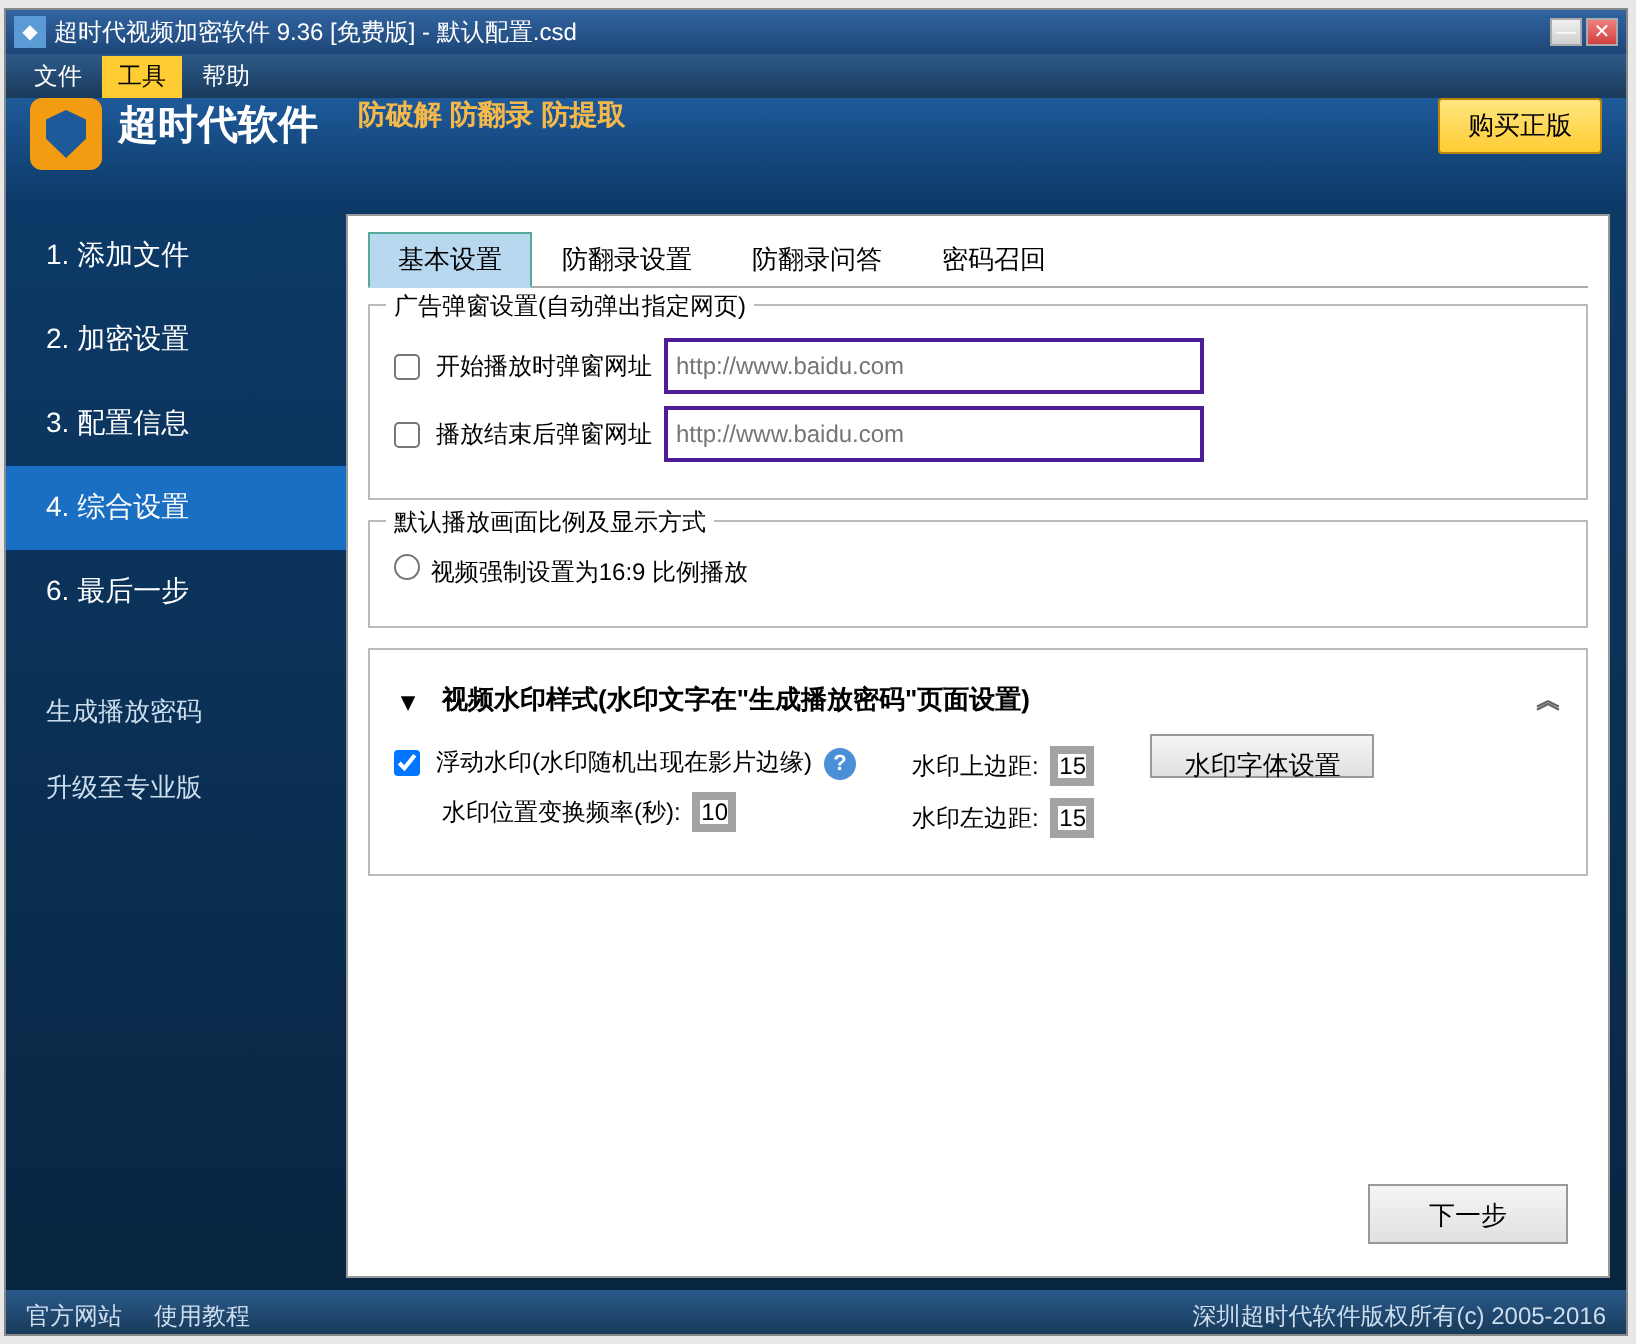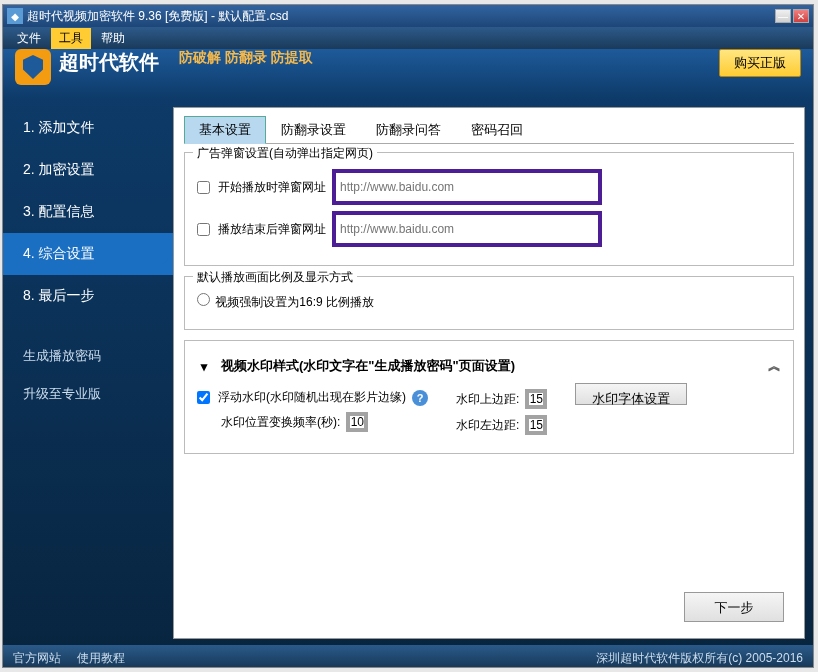--- a/index.html
+++ b/index.html
@@ -38,21 +38,21 @@
 
 .tabs { display: flex; border-bottom: 1px solid #aaa; margin-bottom: 8px; }
 .tab { padding: 4px 14px; cursor: pointer; font-size: 13px; border: 1px solid transparent; border-bottom: none; margin-bottom: -1px; }
 .tab.active { background: #b8d8f0; border-color: #5a9; border-bottom: 1px solid #b8d8f0; }
 
 .group { border: 1px solid #bbb; margin-bottom: 10px; padding: 10px 12px 12px; position: relative; }
 .group-title { position: absolute; top: -8px; left: 8px; background: #fff; padding: 0 4px; font-size: 12px; }
 
 .row { display: flex; align-items: center; margin: 6px 0; gap: 6px; }
 input[type=checkbox], input[type=radio] { margin-right: 2px; }
-.url-input { width: 270px; height: 36px; border: 4px solid #4c1d95; padding: 0 4px; color: #999; font-size: 12px; }
+.url-input { width: 270px; height: 20px; border: 2px solid #4c1d95; padding: 12px 4px; color: #999; font-size: 12px; }
 .num-input { width: 22px; height: 20px; border: 4px solid #a3a3a3; text-align: center; font-size: 12px; }
 
 .help-icon { display: inline-flex; width: 16px; height: 16px; border-radius: 50%; background: #4a90d9; color: #fff; align-items: center; justify-content: center; font-size: 11px; font-weight: bold; cursor: pointer; }
 
 .std-btn { background: linear-gradient(#f5f5f5,#e0e0e0); border: 1px solid #999; padding: 6px 16px; cursor: pointer; font-size: 13px; }
 .next-btn { position: absolute; right: 20px; bottom: 16px; width: 100px; height: 30px; }
 
 .watermark-section-title { font-weight: bold; font-size: 13px; display: flex; align-items: center; }
 .expand-icon { display: inline-block; width: 14px; text-align: center; margin-right: 4px; }
 .dbl-caret { margin-left: auto; color: #666; }
@@ -91,21 +91,21 @@
     <div class="banner-sub">防破解 防翻录 防提取</div>
     <button class="buy-btn">购买正版</button>
   </div>
 
   <div class="main">
     <div class="sidebar">
       <div class="side-item">1. 添加文件</div>
       <div class="side-item">2. 加密设置</div>
       <div class="side-item">3. 配置信息</div>
       <div class="side-item active">4. 综合设置</div>
-      <div class="side-item">8. 最后一步</div>
+      <div class="side-item">6. 最后一步</div>
       <div class="side-sep"></div>
       <div class="side-item sub">生成播放密码</div>
       <div class="side-item sub">升级至专业版</div>
     </div>
 
     <div class="content">
 
       <div class="tabs">
         <div class="tab active">基本设置</div>
         <div class="tab">防翻录设置</div>

